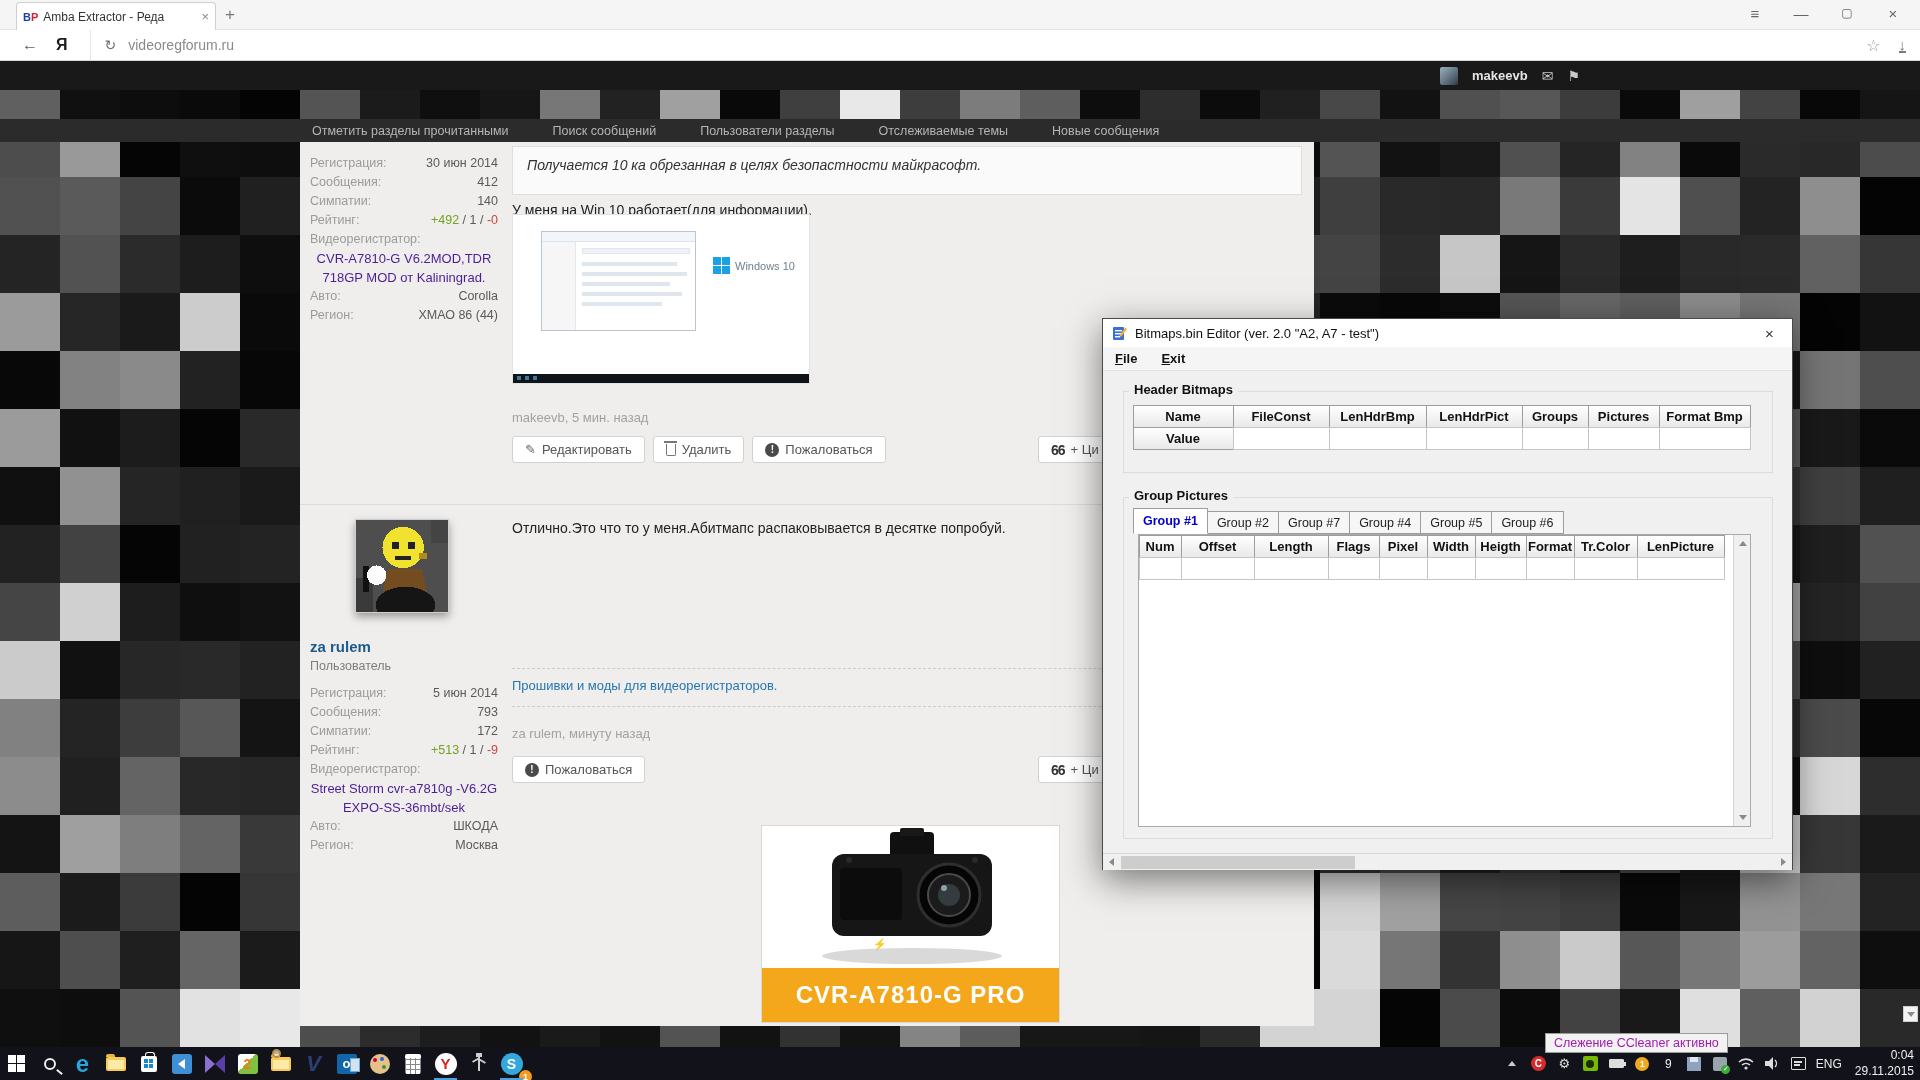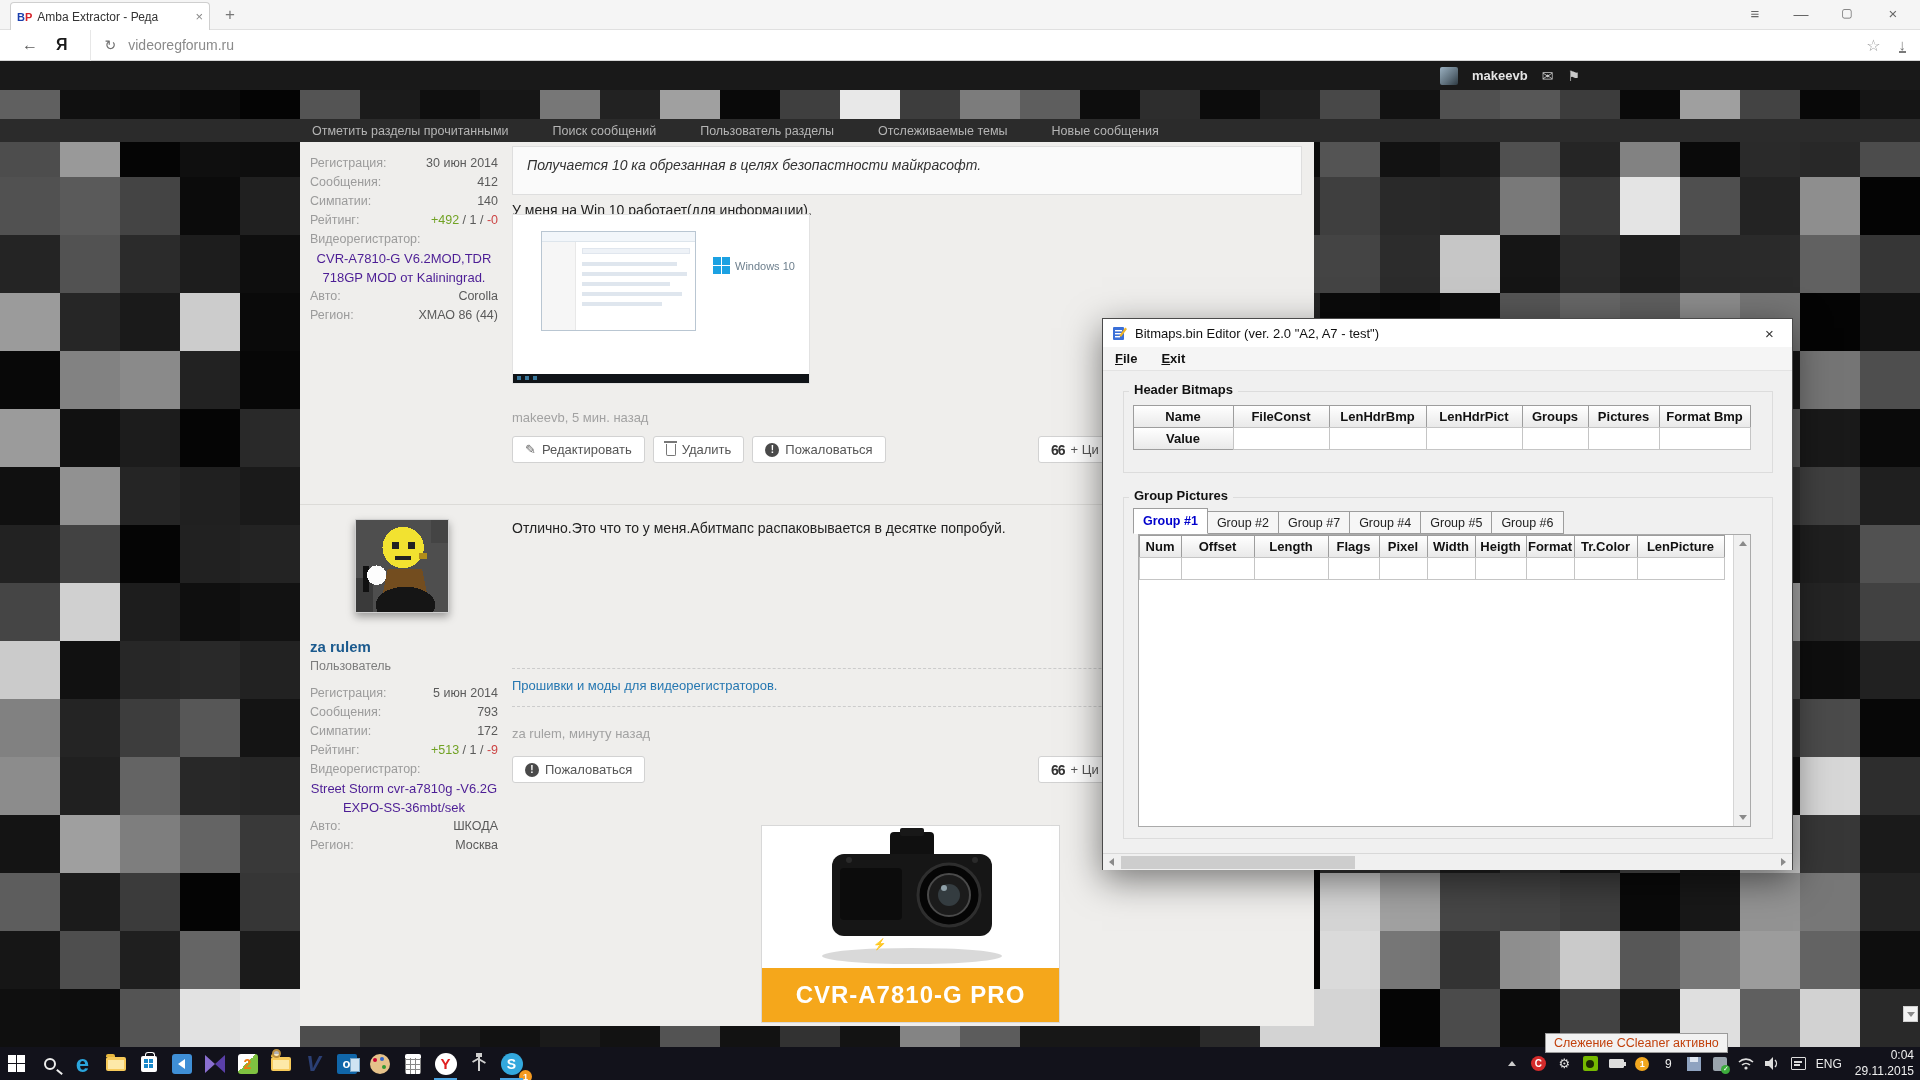--- a/index.html
+++ b/index.html
@@ -6,21 +6,21 @@
   html,body{width:1920px;height:1080px;overflow:hidden;background:#000;}
   .screen{position:relative;width:1920px;height:1080px;overflow:hidden;background:#000;}
   .abs{position:absolute;}
 
   
   #pixel-bg{position:absolute;left:0;top:61px;width:1920px;height:986px;
     display:grid;grid-template-columns:repeat(32,60px);grid-auto-rows:58px;}
 
   
   .tabbar{left:0;top:0;width:1920px;height:30px;background:#f5f5f5;border-bottom:1px solid #e0e0e0;}
-  .tab{position:absolute;left:10px;top:2px;width:200px;height:28px;background:#fff;
+  .tab{position:absolute;left:16px;top:2px;width:200px;height:28px;background:#fff;
     border:1px solid #cfcfcf;border-bottom:none;border-radius:4px 4px 0 0;
     display:flex;align-items:center;padding:4px 6px;font-size:12px;color:#333;}
   .tab .fav{font-weight:bold;font-size:11px;margin-right:5px;white-space:nowrap;}
   .fav-b{color:#1a3fae;} .fav-p{color:#d6232a;}
   .tab-title{flex:1;white-space:nowrap;overflow:hidden;color:#333;}
   .tab-close{color:#888;font-size:13px;margin-left:4px;cursor:default;}
   .newtab{position:absolute;left:225px;top:5px;font-size:17px;color:#777;}
   .winctl{position:absolute;top:2px;height:22px;display:flex;align-items:center;color:#666;font-size:15px;}
   .winctl span{width:46px;text-align:center;}
   .addrbar{left:0;top:30px;width:1920px;height:31px;background:#fff;border-bottom:1px solid #d6d6d6;
@@ -191,21 +191,21 @@
   .floppy:before{content:"";position:absolute;left:3px;top:0;width:8px;height:5px;background:#dfe6f0;}
   .usbchk{position:relative;width:14px;height:14px;background:#9aa4ad;border-radius:2px;}
   .usbchk i{position:absolute;right:-3px;bottom:-3px;width:9px;height:9px;border-radius:50%;background:#3cab3c;color:#fff;
     font-size:7px;display:flex;align-items:center;justify-content:center;font-style:normal;}
   .actionc{width:15px;height:13px;border:1.5px solid #ddd;border-radius:1px;position:relative;}
   .actionc:before{content:"";position:absolute;left:2px;top:3px;width:8px;height:1.5px;background:#ddd;}
   .actionc:after{content:"";position:absolute;left:2px;top:6px;width:6px;height:1.5px;background:#ddd;}
   .lang{color:#eee;font-size:12px;}
   .clock{color:#eee;font-size:12px;text-align:right;line-height:1.3;margin-left:4px;}
   .tooltip{left:1545px;top:1033px;height:20px;background:#f2f2f2;border:1px solid #9b9b9b;display:flex;align-items:center;
-    padding:0 8px;font-size:12.5px;color:#c2410c;z-index:6;}
+    padding:0 8px;font-size:12.5px;color:#a21caf;z-index:6;}
   .pgdn{left:1903px;top:1006px;width:15px;height:16px;background:#f3f3f3;border:1px solid #cfcfcf;display:flex;
     align-items:center;justify-content:center;z-index:4;}
 </style>
 </head>
 <body>
 
 <div class="screen">
 
   <div id="pixel-bg">
       <div style="background: rgb(96, 96, 96);"></div>
@@ -784,21 +784,21 @@
     <div class="usermenu">
       <span class="uavatar"></span>
       <span class="uname">makeevb</span>
       <span class="uico">✉</span>
       <span class="uico">⚑</span>
     </div>
   </div>
   <div class="abs band-subnav">
     <span>Отметить разделы прочитанными</span>
     <span>Поиск сообщений</span>
-    <span>Пользователь разделы</span>
+    <span>Пользователи разделы</span>
     <span>Отслеживаемые темы</span>
     <span>Новые сообщения</span>
   </div>
 
   <div class="abs content">
 
     <div class="stats stats1">
       <div class="srow">
           <span class="sl">Регистрация:</span>
           <span class="sv">30 июн 2014</span>

